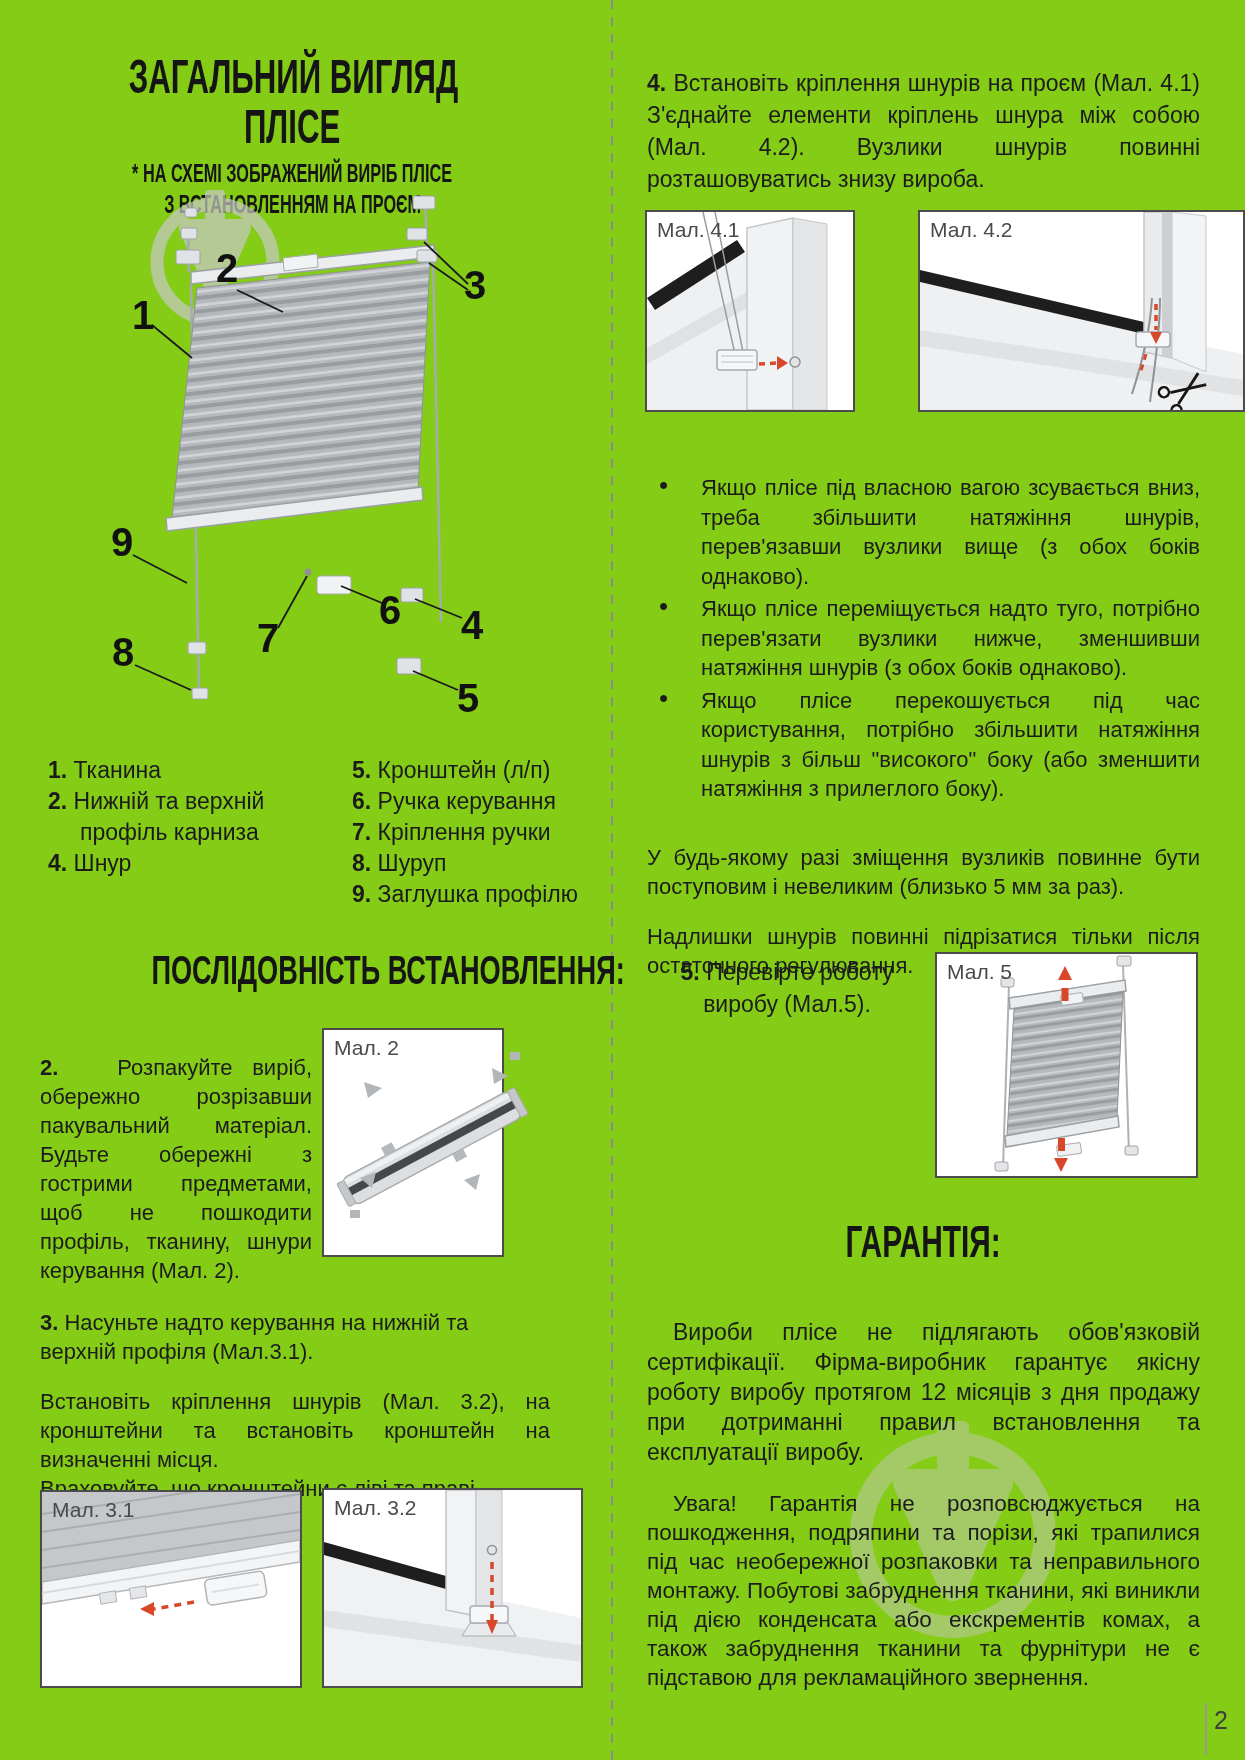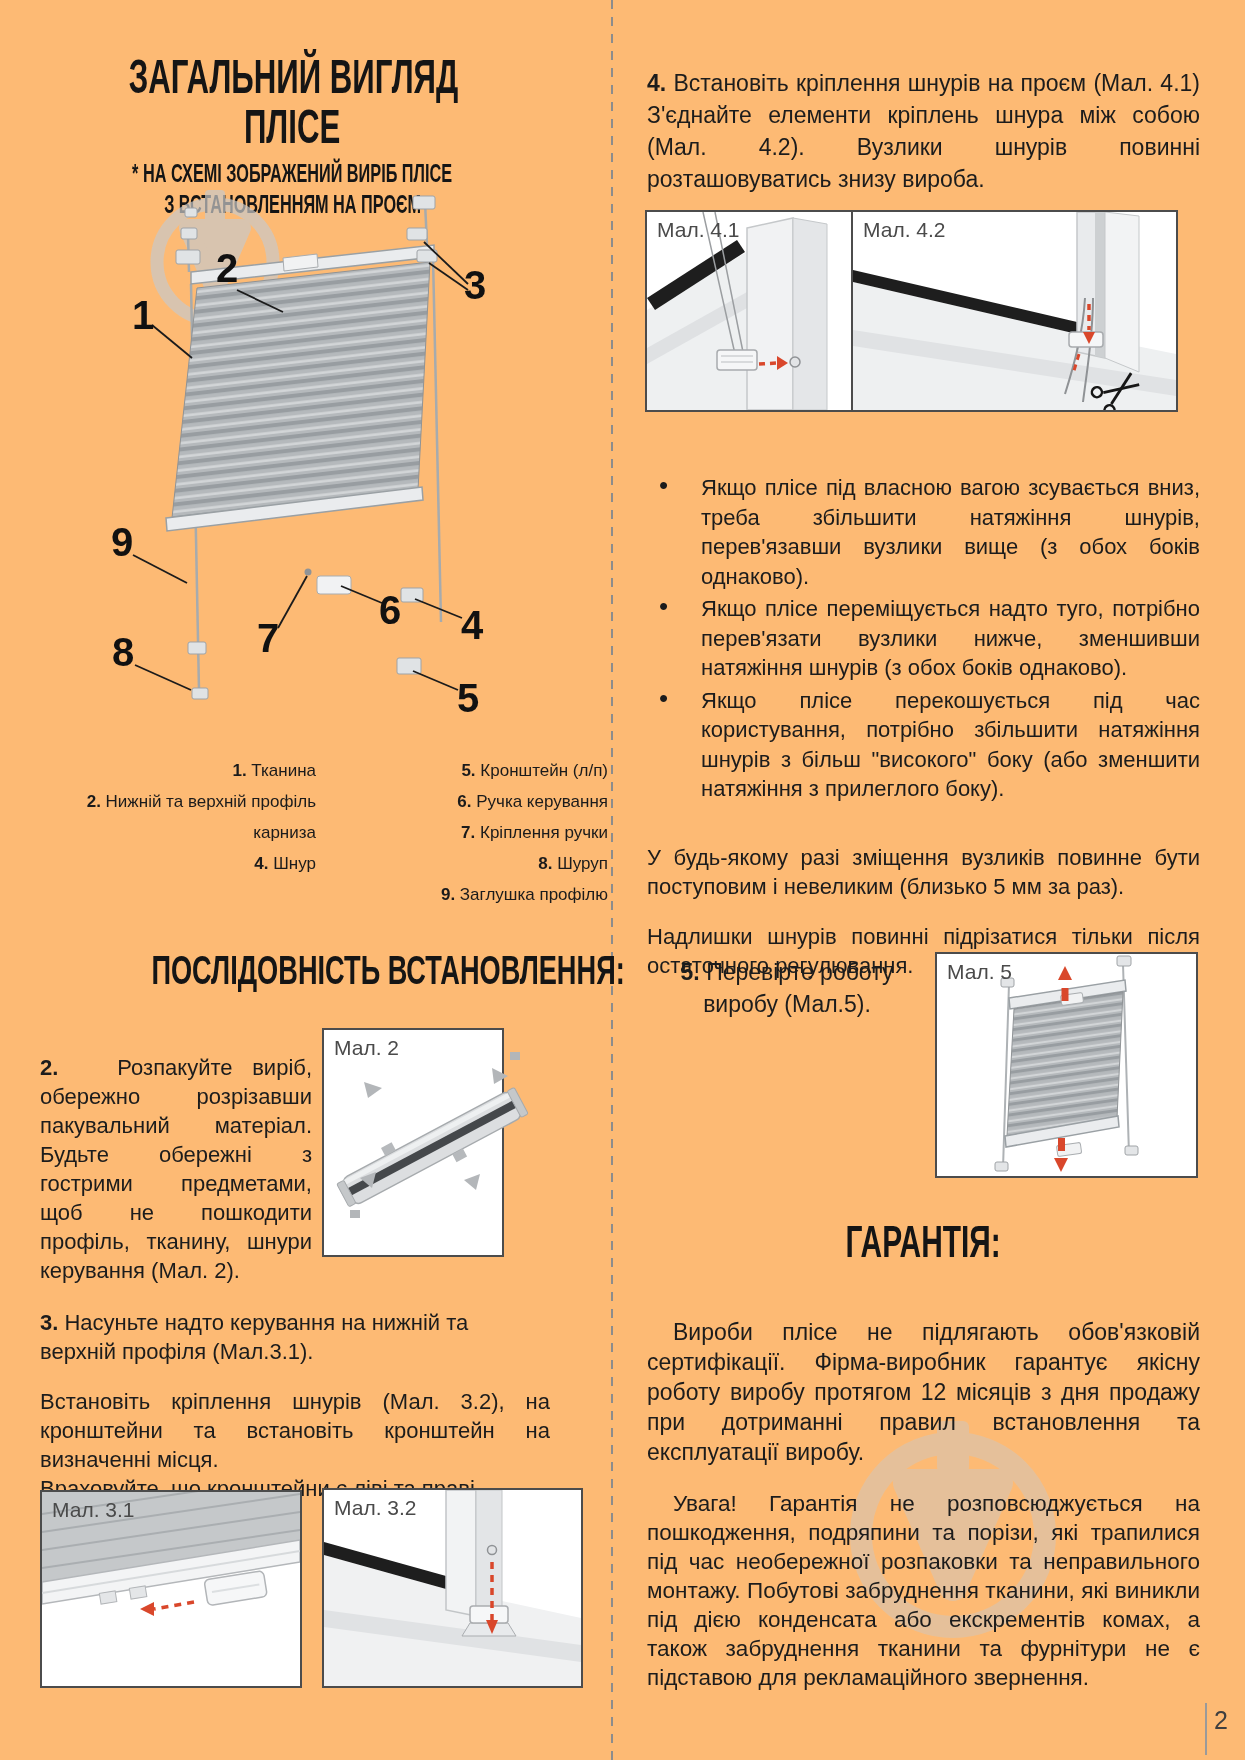--- a/index.html
+++ b/index.html
@@ -1,36 +1,36 @@
 <!DOCTYPE html>
 <html><head>
 <meta charset="utf-8">
 <style>
   html,body{margin:0;padding:0;background:#e8e8e8;}
   .page{
-    position:relative; width:1245px; height:1760px; background:#fdba74;
+    position:relative; width:1245px; height:1760px; background:#84cc16;
     font-family:"Liberation Sans", sans-serif; color:#1b1b1b; overflow:hidden;
     margin:0 auto;
   }
   .abs{position:absolute;}
   .h-wrap{position:absolute; text-align:center;}
   .h-cond{display:inline-block; font-weight:bold; white-space:nowrap;
           transform:scaleX(0.65); transform-origin:50% 0; color:#151515;}
   .h-cond2{display:inline-block; font-weight:bold; white-space:nowrap;
           transform:scaleX(0.68); transform-origin:50% 0; color:#151515;}
   .title-line{font-size:48px; line-height:50px;}
   .subtitle-line{font-size:25px; line-height:31px;}
   .section-line{font-size:40px; line-height:44px;}
   .warranty-line{font-size:44px; line-height:48px;}
   .body-text{font-size:22px; line-height:29px; color:#1c1c1c;}
   .just{text-align:justify;margin-top:21px;}
   .stepnum{font-weight:bold;}
   .figbox{position:absolute; border:2px solid #4c4c4c; background:#fff; box-sizing:border-box;}
   .figlabel{position:absolute; left:10px; top:6px; font-size:21px; color:#4a4a4a; z-index:2;}
-  .legend-item{font-size:17px; line-height:31px; padding-left:32px; text-indent:-32px;text-align:right;}
+  .legend-item{font-size:23px; line-height:31px; padding-left:32px; text-indent:-32px;}
   .legend-num{font-weight:bold;}
   .bullet-item{position:relative; padding-left:54px; margin-bottom:3px;}
   .bullet-dot{position:absolute; left:12px; top:-2px; font-size:26px;}
   .divider{
     position:absolute; left:611px; top:0; width:2px; height:1760px;
     background:repeating-linear-gradient(to bottom,#8c8c8c 0 9px,transparent 9px 17px);
   }
   .pagenum-line{position:absolute; left:1205px; top:1703px; height:52px; width:0;
     border-left:2px solid #9a9a9a;}
   .pagenum{position:absolute; left:1214px; top:1706px; font-size:25px; color:#3f3f3f;}
@@ -260,21 +260,21 @@
         <line x1="74" y1="150" x2="106" y2="150" stroke="#d8dadc" stroke-width="2"></line>
       </g>
       <circle cx="148" cy="150" r="5" fill="#e2e4e6" stroke="#8f9295" stroke-width="1.5"></circle>
       <g>
         <line x1="112" y1="152" x2="130" y2="151" stroke="#d9472b" stroke-width="3.5" stroke-dasharray="6 5"></line>
         <polygon points="130,144 130,158 141,151" fill="#d9472b"></polygon>
       </g>
     </svg>
   </div>
 
-  <div class="figbox" style="left:851px; top:210px; width:327px; height:202px;">
+  <div class="figbox" style="left:918px; top:210px; width:327px; height:202px;">
     <div class="figlabel">Мал. 4.2</div>
     <svg class="figsvg" width="323" height="198" viewBox="0 0 323 198">
       <polygon points="0,70 224,122 323,142 323,198 0,198" fill="#eef0f1"></polygon>
       <polygon points="0,118 323,168 323,184 0,134" fill="#e0e2e4"></polygon>
       <polygon points="0,58 224,110 224,122 0,70" fill="#1e1e1e"></polygon>
       <polygon points="224,0 252,0 252,146 224,140" fill="#e9ebed" stroke="#c5c8ca" stroke-width="1.5"></polygon>
       <polygon points="242,0 252,0 252,146 242,144" fill="#cdd0d2"></polygon>
       <polygon points="252,0 286,4 286,160 252,146" fill="#f2f3f4" stroke="#c5c8ca"></polygon>
       <path d="M232,86 C230,120 222,150 212,182 M240,86 C240,124 234,158 230,190" stroke="#8f9295" stroke-width="2" fill="none"></path>
       <rect x="216" y="120" width="34" height="15" rx="3" fill="#f5f6f7" stroke="#a8abae" stroke-width="1.5"></rect>

